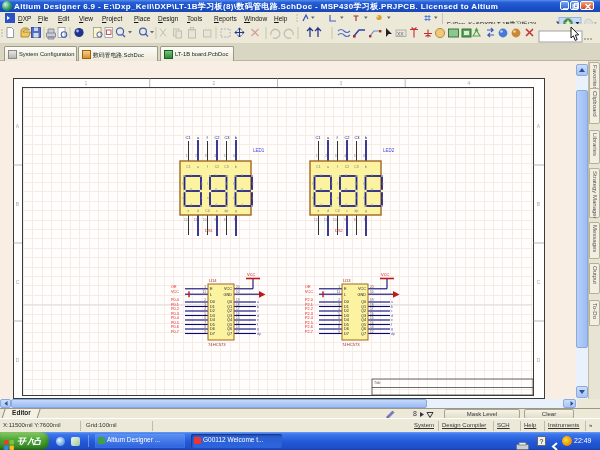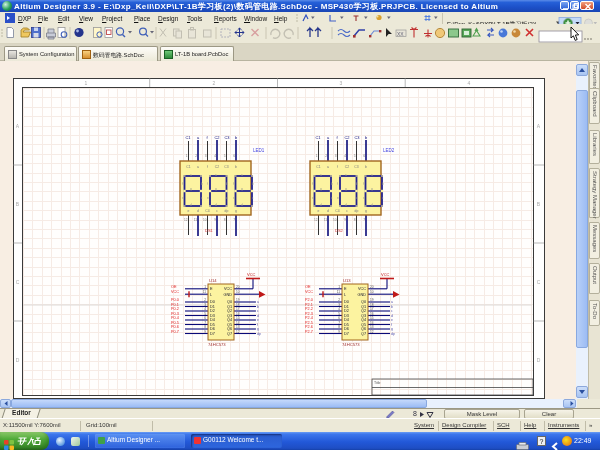--- a/index.html
+++ b/index.html
@@ -72,21 +72,21 @@
 .tb1 { left:95px; width:90px; background:linear-gradient(180deg,#5A90F2,#2E62DC); box-shadow:inset 0 0 1px #7FA8F5; }
 .tb2 { left:191px; width:91px; background:linear-gradient(180deg,#2A5CCE,#2E66DE); box-shadow:inset 1px 1px 2px rgba(0,0,30,.5); }
 .clock { left:574px; top:5px; color:#fff; font-size:7px; }
 </style>
 </head>
 <body>
 <div id="root">
 
   <div class="abs titlebar"></div>
   <div class="abs tbico"></div>
-  <div class="abs titletext">Altium Designer 3.9 - E:\Dxp_Keil\DXP\LT-1B学习板(2)\数码管电路.SchDoc - MSP430学习板.PRJPCB. Licensed to Altium</div>
+  <div class="abs titletext">Altium Designer 6.9 - E:\Dxp_Keil\DXP\LT-1B学习板(8)\数码管电路.SchDoc - MSP430学习板.PRJPCB. Licensed to Altium</div>
   <div class="abs wbtn min">
       <svg width="7" height="7" style="position:absolute;left:1px;top:1px;">
         <line x1="1" y1="6" x2="6" y2="6" stroke="#fff" stroke-width="1.6"></line>
       </svg>
     </div>
   <div class="abs wbtn max">
       <svg width="7" height="7" style="position:absolute;left:1px;top:1px;">
         <rect x="1" y="2" width="4.4" height="4" fill="none" stroke="#fff" stroke-width="1.1"></rect>
         <rect x="2.4" y="0.6" width="4.4" height="4" fill="none" stroke="#fff" stroke-width="1.1"></rect>
       </svg>

